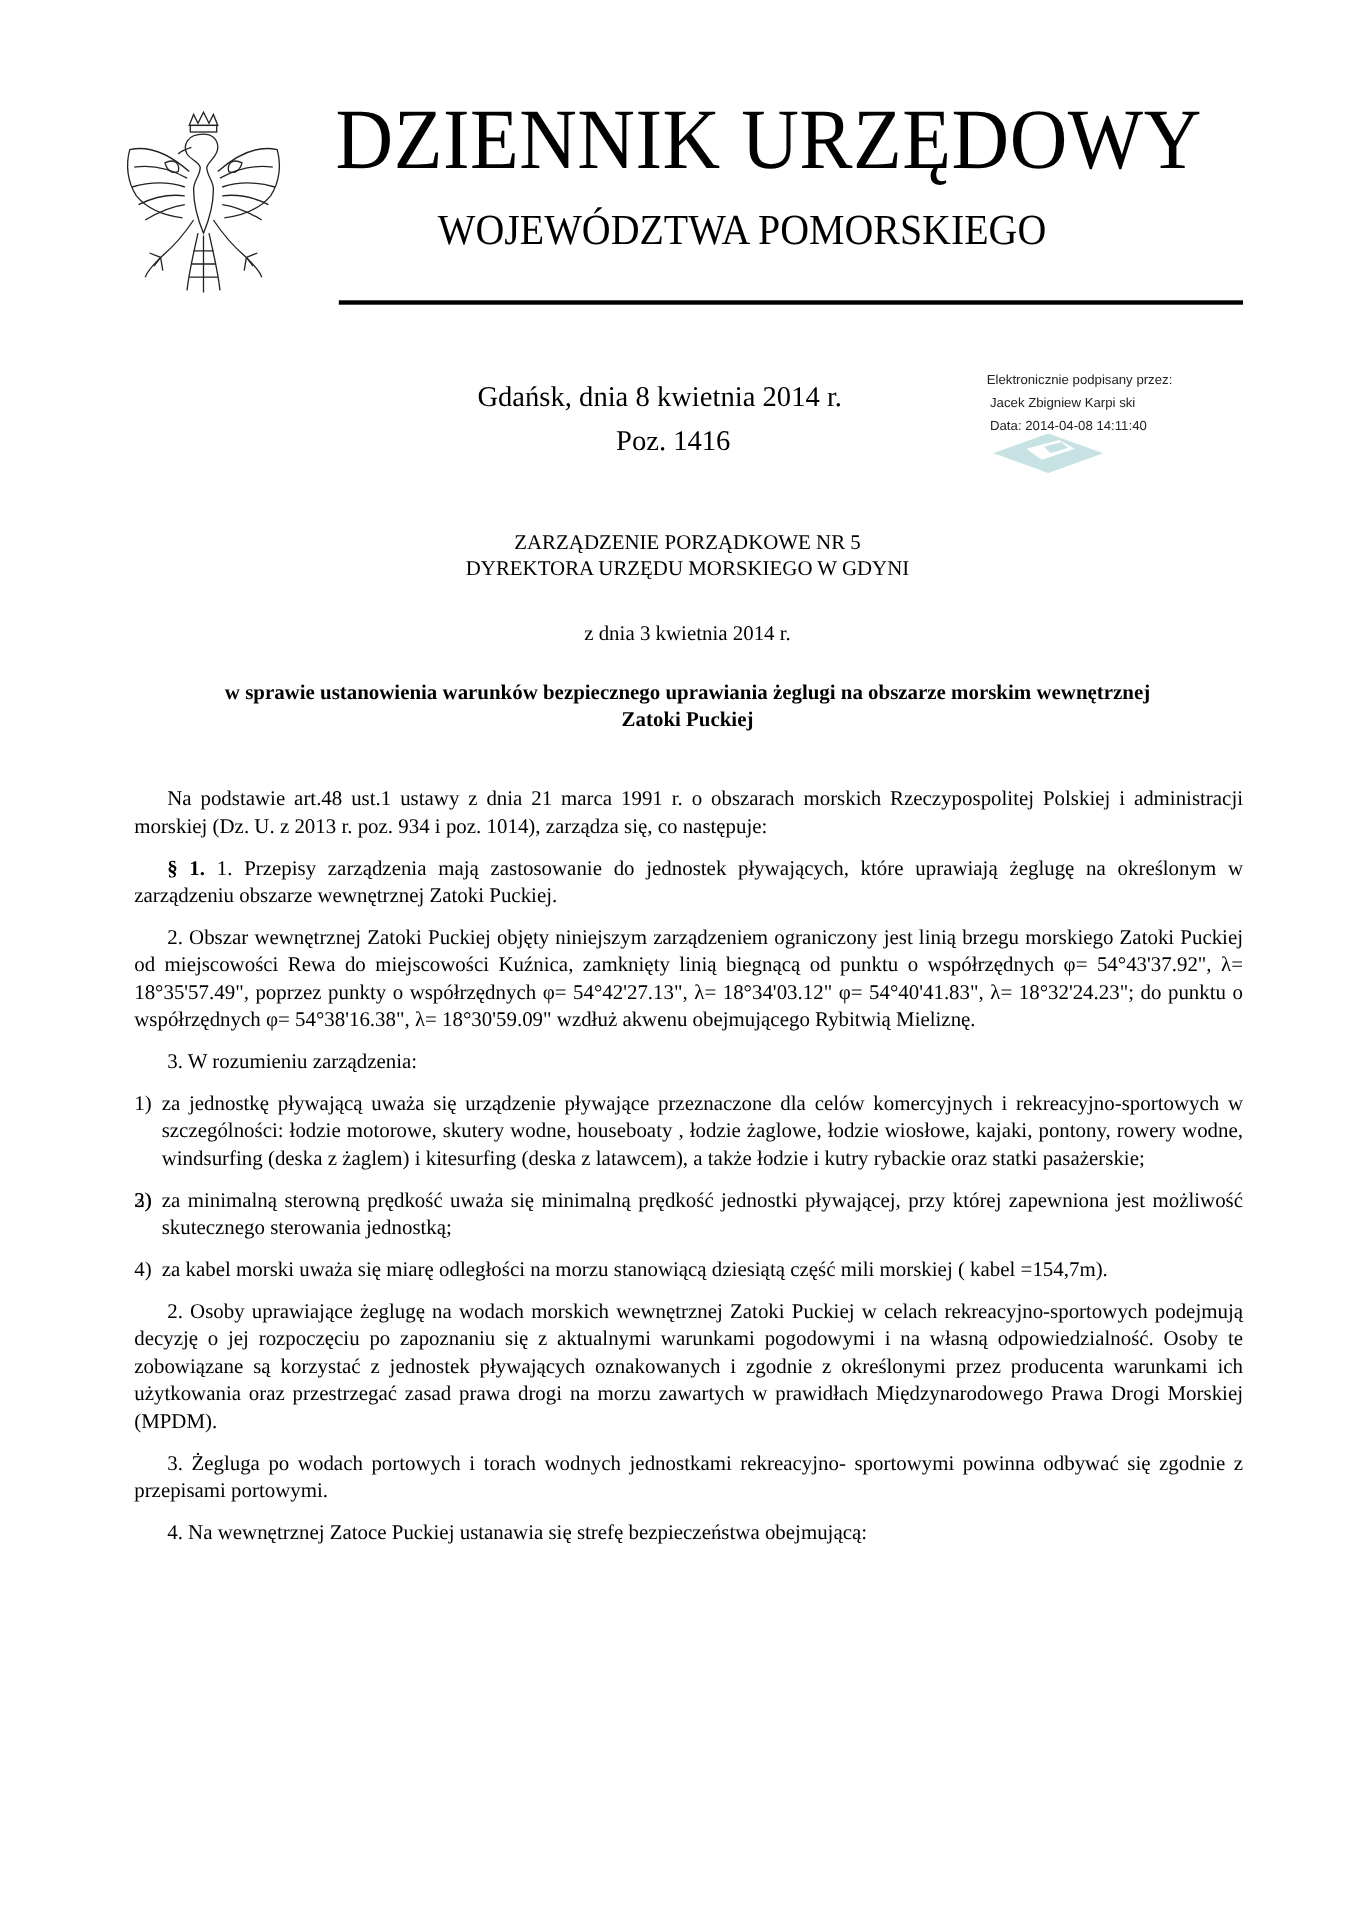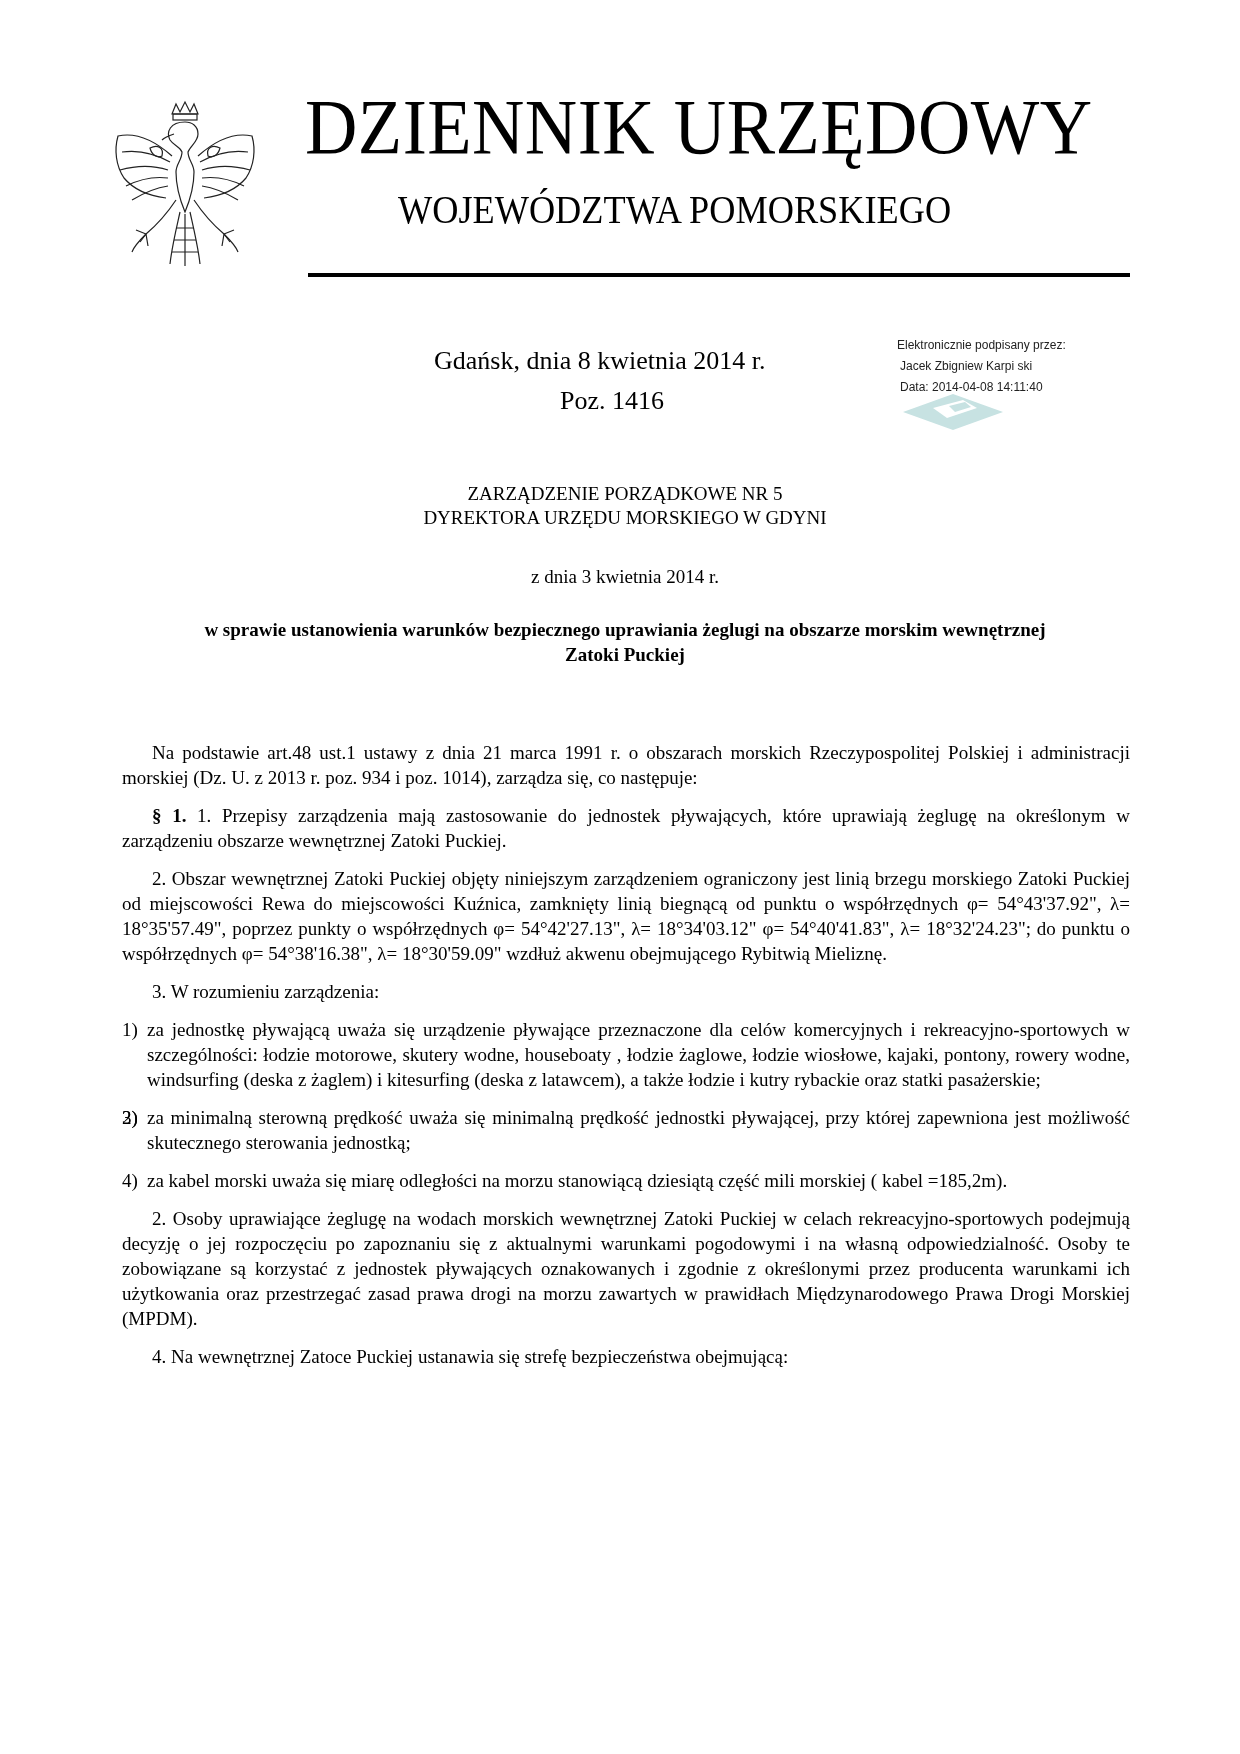--- a/index.html
+++ b/index.html
@@ -9,21 +9,21 @@
   .masthead-sub { position: absolute; left: 398px; top: 190px; font-size: 39px; line-height: 1; white-space: nowrap; transform: scaleX(0.93); transform-origin: left top; }
   .masthead-rule { position: absolute; left: 308px; top: 273px; width: 822px; height: 4px; background: #000; }
   .pub-date { position: absolute; left: 434px; top: 348px; font-size: 26px; line-height: 1; white-space: nowrap; }
   .pub-pos { position: absolute; left: 560px; top: 388px; font-size: 26px; line-height: 1; white-space: nowrap; }
   .sig { position: absolute; left: 897px; top: 335px; width: 220px; font-family: "Liberation Sans", "DejaVu Sans", sans-serif; font-size: 12px; line-height: 21px; color: #222; }
   .sig div:nth-child(n+2) { padding-left: 3px; }
   .sig-mark { position: absolute; left: 893px; top: 390px; width: 120px; height: 40px; }
   .doc-head { position: absolute; left: 120px; top: 482px; width: 1010px; text-align: center; font-weight: normal; font-size: 19px; line-height: 24px; }
   .doc-date { position: absolute; left: 120px; top: 565px; width: 1010px; text-align: center; font-size: 19px; line-height: 24px; }
   .doc-subject { position: absolute; left: 120px; top: 617px; width: 1010px; text-align: center; font-weight: bold; font-size: 19px; line-height: 25px; }
-  .body { position: absolute; left: 122px; top: 740px; width: 1008px; font-size: 19px; line-height: 25px; text-align: justify; }
+  .body { position: absolute; left: 122px; top: 714px; width: 1008px; font-size: 19px; line-height: 25px; text-align: justify; }
   .body p { margin: 0 0 13px 0; text-indent: 30px; }
   .para-mark { font-weight: bold; }
   .list-item { position: relative; padding-left: 25px; margin: 0 0 13px 0; text-align: justify; }
   .list-num { position: absolute; left: 0; top: 0; }
 </style>
 </head>
 <body>
 
 <svg class="emblem" viewBox="0 0 150 170">
   <g fill="none" stroke="#222" stroke-width="1.2">
@@ -81,16 +81,17 @@
 </div>
 
 <div class="body">
   <p>Na podstawie art.48 ust.1 ustawy z dnia 21 marca 1991 r. o obszarach morskich Rzeczypospolitej Polskiej i administracji morskiej (Dz. U. z 2013 r. poz. 934 i poz. 1014), zarządza się, co następuje:</p>
   <p><span class="para-mark">§ 1.</span> <span>1. Przepisy zarządzenia mają zastosowanie do jednostek pływających, które uprawiają żeglugę na określonym w zarządzeniu obszarze wewnętrznej Zatoki Puckiej.</span></p>
   <p>2. Obszar wewnętrznej Zatoki Puckiej objęty niniejszym zarządzeniem ograniczony jest linią brzegu morskiego Zatoki Puckiej od miejscowości Rewa do miejscowości Kuźnica, zamknięty linią biegnącą od punktu o współrzędnych φ= 54°43'37.92", λ= 18°35'57.49", poprzez punkty o współrzędnych φ= 54°42'27.13", λ= 18°34'03.12" φ= 54°40'41.83", λ= 18°32'24.23";  do punktu o współrzędnych  φ= 54°38'16.38", λ= 18°30'59.09" wzdłuż akwenu obejmującego Rybitwią Mieliznę.</p>
   <p>3. W rozumieniu zarządzenia:</p>
   <div class="list-item"><span class="list-num">1)</span><span>za jednostkę pływającą uważa się urządzenie pływające przeznaczone dla celów komercyjnych i rekreacyjno-sportowych w szczególności: łodzie motorowe, skutery wodne, houseboaty , łodzie żaglowe, łodzie wiosłowe, kajaki, pontony, rowery wodne, windsurfing  (deska z żaglem) i kitesurfing (deska z latawcem), a także łodzie i kutry rybackie oraz statki pasażerskie;</span></div>
   <div class="list-item"><span class="list-num">2)</span></div>
   <div class="list-item"><span class="list-num">3)</span><span>za  minimalną sterowną prędkość uważa  się minimalną prędkość jednostki pływającej, przy której zapewniona jest możliwość skutecznego sterowania jednostką;</span></div>
-  <div class="list-item"><span class="list-num">4)</span><span>za kabel morski uważa się miarę odległości na morzu stanowiącą dziesiątą część mili morskiej ( kabel =185,2m).</span></div>
+  <div class="list-item"><span class="list-num">4)</span><span>za kabel morski uważa się miarę odległości na morzu stanowiącą dziesiątą część mili morskiej ( kabel =154,7m).</span></div>
   <p>2. Osoby uprawiające żeglugę na wodach morskich  wewnętrznej Zatoki Puckiej w celach rekreacyjno-sportowych podejmują decyzję o jej rozpoczęciu po zapoznaniu się z aktualnymi warunkami pogodowymi i na własną odpowiedzialność. Osoby te zobowiązane są korzystać z jednostek pływających oznakowanych i zgodnie z określonymi przez producenta warunkami ich użytkowania oraz przestrzegać zasad prawa drogi na morzu zawartych w prawidłach Międzynarodowego Prawa Drogi Morskiej (MPDM).</p>
+  <p>3. Żegluga po wodach portowych i torach wodnych  jednostkami rekreacyjno- sportowymi powinna odbywać się zgodnie z przepisami portowymi.</p>
   <p>4. Na  wewnętrznej Zatoce Puckiej  ustanawia się strefę bezpieczeństwa obejmującą:</p>
 </div>
 
 </body></html>

